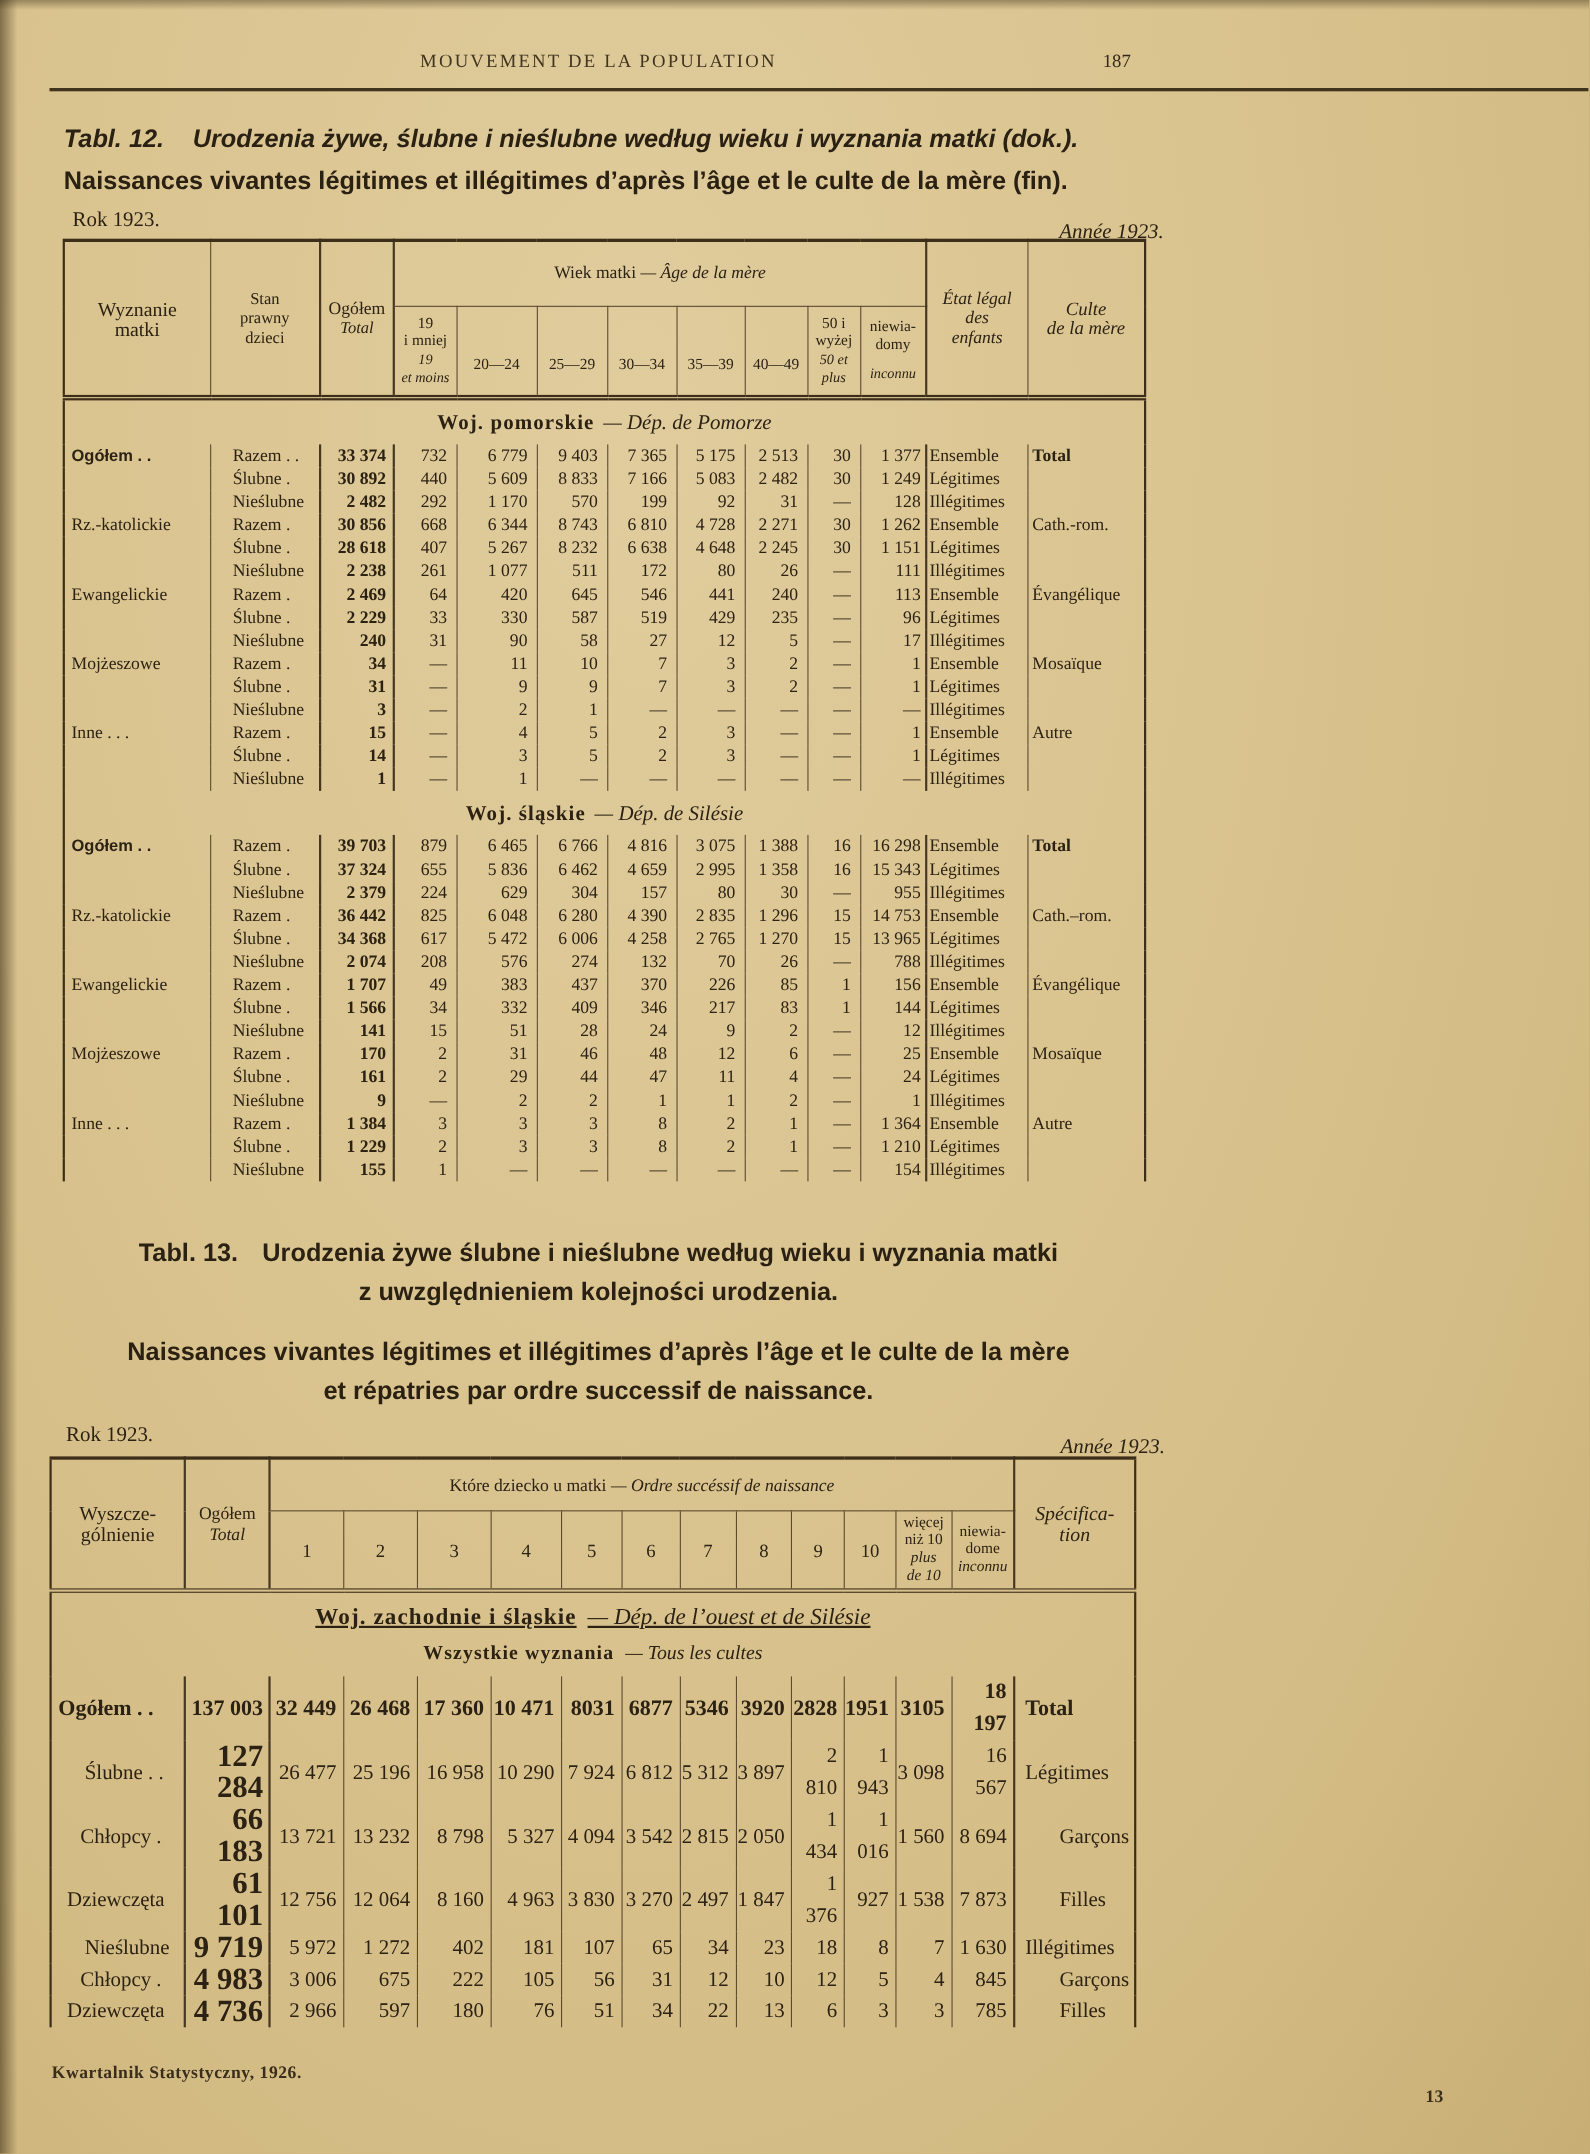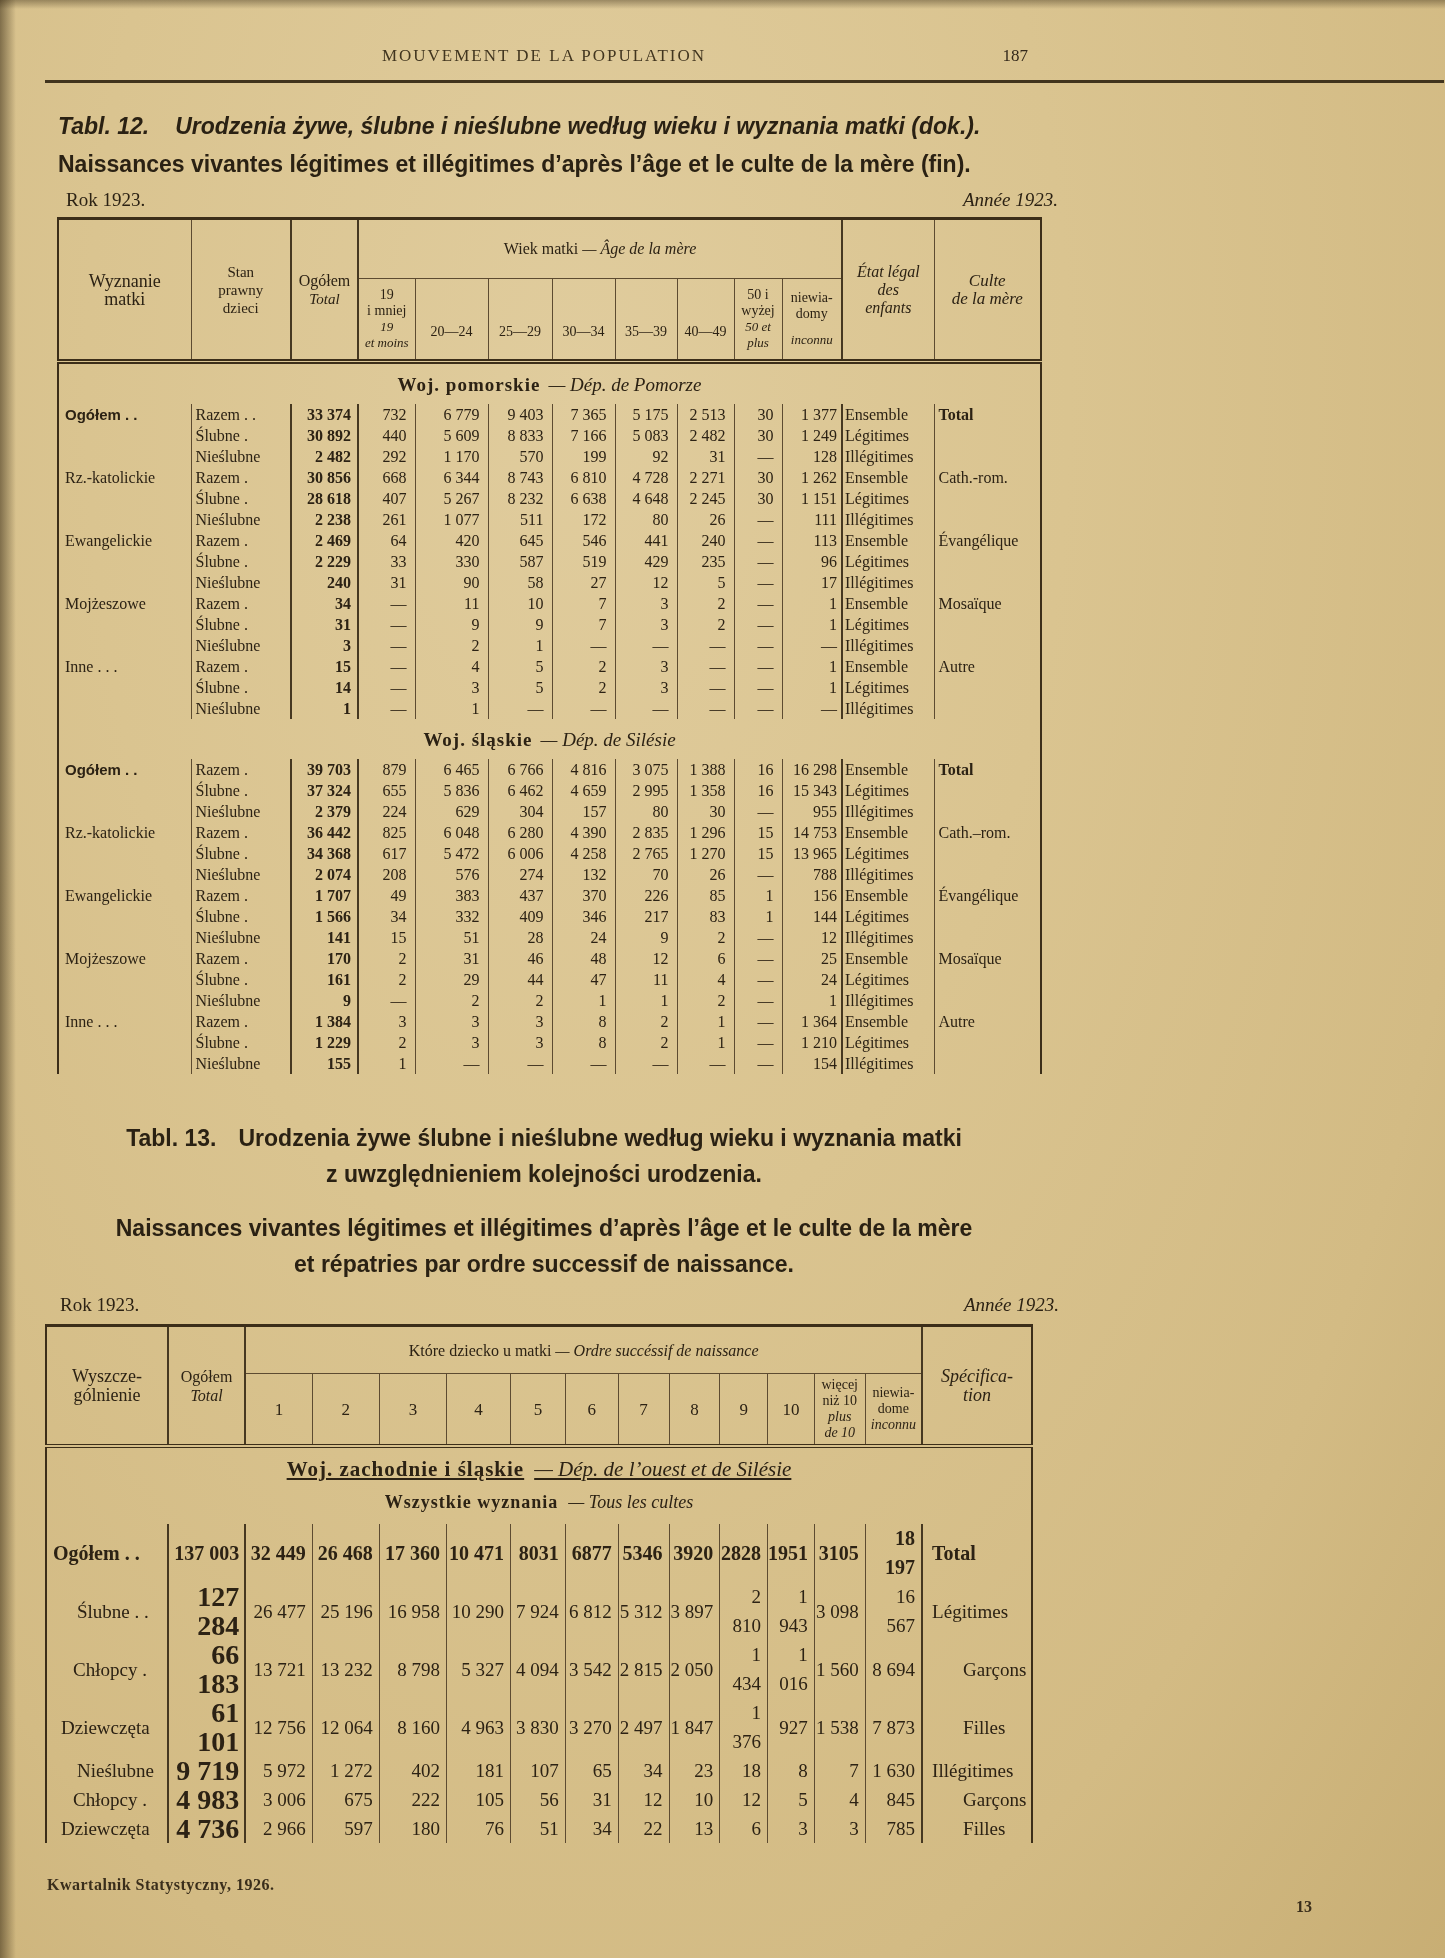--- a/index.html
+++ b/index.html
@@ -30,21 +30,21 @@
   .rh-page{position:absolute;right:16px;top:0;font-size:17px;color:#33281a;}
   .head-rule{margin:10px 0 0 1px;width:1399px;height:0;border-top:3px solid #41341d;}
 
   
   .t-title{font-family:"Liberation Sans","DejaVu Sans",sans-serif;font-weight:bold;color:#2a2113;}
   .t12-title{margin:26px 0 0 14px;font-size:23px;line-height:35px;width:990px;font-style:italic;}
   .t12-title .t-num{margin-right:26px;}
   .t12-title-fr{margin:4px 0 0 14px;font-size:23px;line-height:33px;width:1000px;}
   .year-row{position:relative;width:976px;margin:8px 0 2px 14px;height:26px;font-size:19px;}
   .year-row .yl{position:absolute;left:8px;top:0;}
-  .year-row .yr{position:absolute;right:-24px;top:0;font-style:italic;}
+  .year-row .yr{position:absolute;right:-24px;top:11px;font-style:italic;}
   .year-row2{width:985px;margin-left:2px;}
   .year-row2 .yl{left:14px;}
   .year-row2 .yr{right:-28px;}
 
   
   table{border-collapse:collapse;table-layout:fixed;background:transparent;}
   th,td{padding:0;font-weight:normal;overflow:hidden;}
 
   
   #t12{margin:2px 0 0 13px;width:983px;border:2px solid #3c2e19;border-top:3px solid #3c2e19;border-bottom:none;}
@@ -54,21 +54,21 @@
   #t12 thead .hh-group{border-bottom:1px solid #5d4b31;font-size:16px;height:52px;vertical-align:middle;}
   #t12 thead .bl2, #t12 tbody .bl2{border-left:2px solid #463821;}
   #t12 .hh-age{font-size:14px;line-height:16px;height:74px;}
   #t12 .hh-age .fsm{font-size:13px;}
   #t12 tbody td{font-size:16px;line-height:21px;height:21px;}
   #t12 .sec-row td{border-left:none;border-right:none;text-align:center;font-size:19px;height:40px;vertical-align:middle;}
   #t12 .sec-pl{font-weight:bold;letter-spacing:1px;}
   #t12 .sec-fr{font-style:italic;margin-left:8px;}
   #t12 .c-group{text-align:left;padding-left:6px;}
   #t12 .c-group.bold-label{font-family:"Liberation Sans","DejaVu Sans",sans-serif;font-weight:bold;font-size:15px;}
-  #t12 .c-stan{text-align:left;padding-left:4px;}
+  #t12 .c-stan{text-align:left;padding-left:20px;}
   #t12 .c-num{text-align:right;padding-right:8px;}
   #t12 .c-total{font-weight:bold;padding-right:6px;}
   #t12 .c-unk{padding-right:4px;}
   #t12 .c-etat{text-align:left;padding-left:2px;}
   #t12 .c-culte{text-align:left;padding-left:4px;}
   #t12 .c-culte.bold-label2{font-weight:bold;}
 
   
   #t13{margin:4px 0 0 1px;width:988px;border:2px solid #3c2e19;border-top:3px solid #3c2e19;border-bottom:none;}
   #t13 th,#t13 td{border-left:1px solid #5d4b31;}

